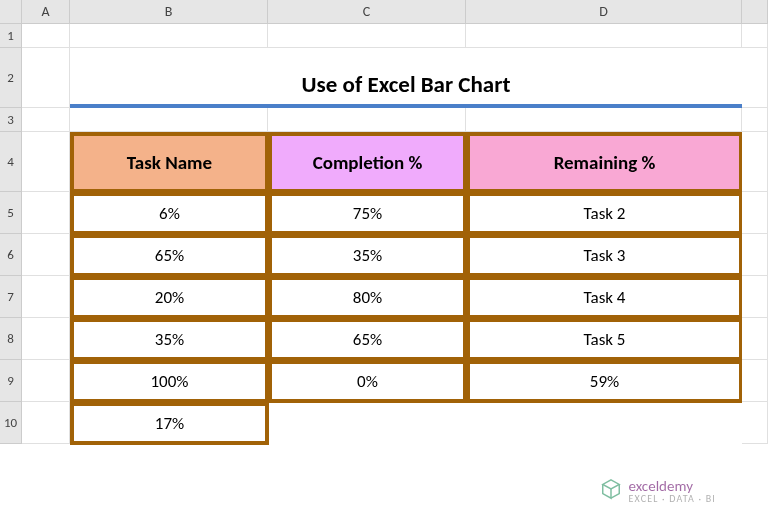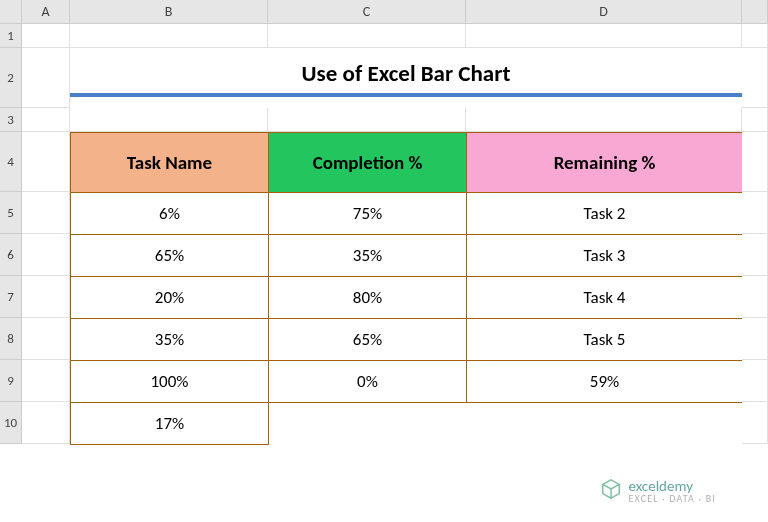--- a/index.html
+++ b/index.html
@@ -29,73 +29,73 @@
 .rowhdr { font-size: 13px; }
 .cell {
   border-right: 1px solid #e0e0e0;
   border-bottom: 1px solid #e0e0e0;
   background: #fff;
 }
 .title-area {
   grid-column: 3 / 6;
   grid-row: 3;
   display: flex;
-  align-items: center;
+  align-items: flex-end;
   justify-content: center;
 }
 .title-inner {
   width: 100%;
   text-align: center;
   font-size: 23px;
   font-weight: bold;
   color: #000;
   border-bottom: 4px solid #4a7fc9;
   padding-bottom: 6px;
 }
 .data-table {
   grid-column: 3 / 6;
   grid-row: 5 / 12;
   display: grid;
   grid-template-columns: 198px 198px 276px;
   grid-template-rows: 60px 42px 42px 42px 42px 42px 42px;
 }
 .th, .td {
-  border: 1px solid #a16207;
+  border: 4px solid #a16207;
   display: flex;
   align-items: center;
   justify-content: center;
   font-size: 17px;
   color: #000;
   margin-right: -1px;
   margin-bottom: -1px;
 }
 .th { font-weight: bold; font-size: 19px; }
 .th.a { background: #f4b28a; }
-.th.b { background: #22c55e; }
+.th.b { background: #f0abfc; }
 .th.c { background: #f9a8d4; }
 .watermark {
   position: absolute;
   right: 52px;
   bottom: 18px;
   display: flex;
   align-items: center;
   gap: 6px;
   opacity: 0.65;
 }
 .watermark .logo {
   color: #3a9b6e;
 }
 .watermark .txt {
   display: flex;
   flex-direction: column;
   line-height: 1;
 }
 .watermark .big {
   font-size: 15px;
-  color: #0f766e;
+  color: #701a75;
   font-weight: 500;
 }
 .watermark .small {
   font-size: 10px;
   letter-spacing: 1.2px;
   color: #888;
 }
 </style>
 </head>
 <body>

